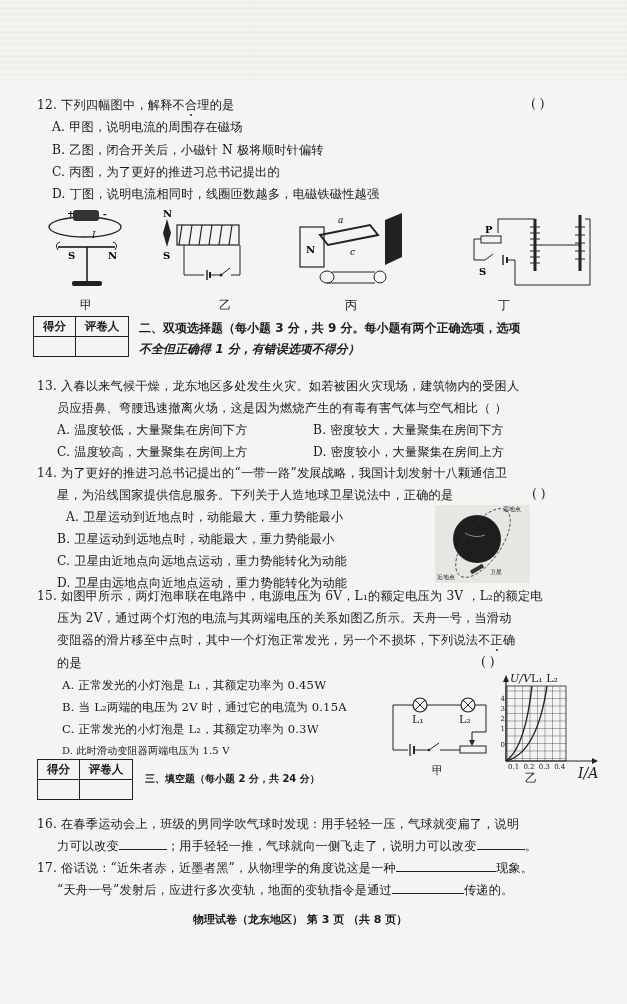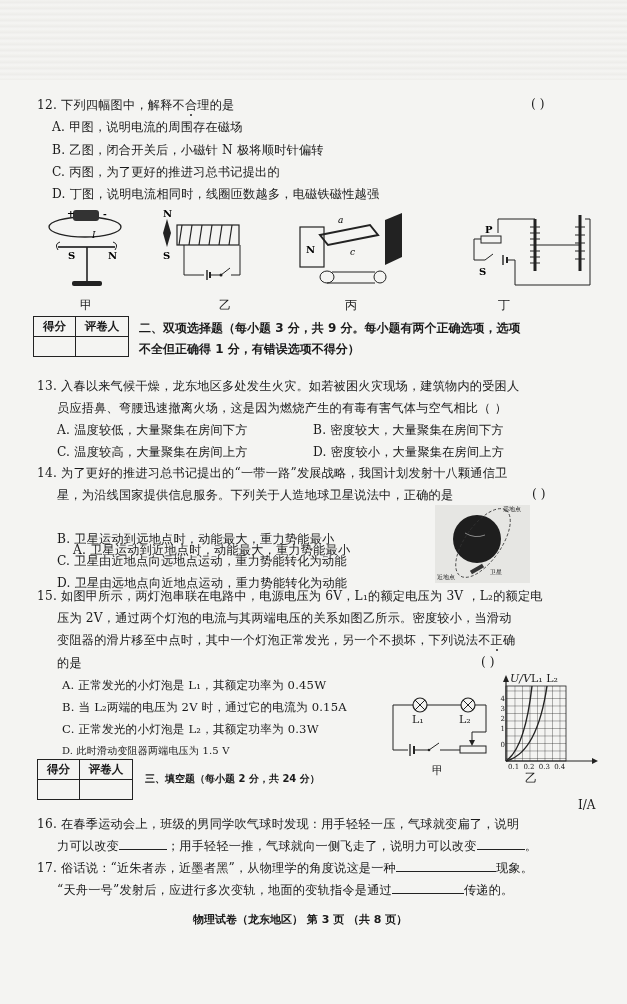--- a/index.html
+++ b/index.html
@@ -125,51 +125,51 @@
         <td style="width:41px;">得分</td>
         <td>评卷人</td>
       </tr>
   <tr>
         <td></td>
         <td></td>
       </tr>
 </tbody>
   </table>
 <div class="abs b" style="left:139px;top:320px;font-size:12px;">二、双项选择题（每小题 3 分，共 9 分。每小题有两个正确选项，选项</div>
-<div class="abs b" style="left:139px;top:341px;font-size:12px;">不全但正确得 1 分，有错误选项不得分）</div>
+<div class="abs b" style="left:139px;top:341px;font-size:12px;font-style:italic;">不全但正确得 1 分，有错误选项不得分）</div>
 
 <div class="abs t" style="left:37px;top:378px;">13. 入春以来气候干燥，龙东地区多处发生火灾。如若被困火灾现场，建筑物内的受困人</div>
 <div class="abs t" style="left:57px;top:400px;">员应捂鼻、弯腰迅速撤离火场，这是因为燃烧产生的有毒有害气体与空气相比（      ）</div>
 <div class="abs t" style="left:57px;top:422px;">A. 温度较低，大量聚集在房间下方</div>
 <div class="abs t" style="left:313px;top:422px;">B. 密度较大，大量聚集在房间下方</div>
 <div class="abs t" style="left:57px;top:444px;">C. 温度较高，大量聚集在房间上方</div>
 <div class="abs t" style="left:313px;top:444px;">D. 密度较小，大量聚集在房间上方</div>
 
 <div class="abs t" style="left:37px;top:465px;">14. 为了更好的推进习总书记提出的“一带一路”发展战略，我国计划发射十八颗通信卫</div>
 <div class="abs t" style="left:57px;top:487px;">星，为沿线国家提供信息服务。下列关于人造地球卫星说法中，正确的是</div>
 <div class="abs paren" style="left:532px;top:487px;">(        )</div>
-<div class="abs t" style="left:73px;top:509px;margin-top:33px;">A. 卫星运动到近地点时，动能最大，重力势能最小</div>
+<div class="abs t" style="left:66px;top:509px;">A. 卫星运动到近地点时，动能最大，重力势能最小</div>
 <div class="abs t" style="left:57px;top:531px;">B. 卫星运动到远地点时，动能最大，重力势能最小</div>
 <div class="abs t" style="left:57px;top:553px;">C. 卫星由近地点向远地点运动，重力势能转化为动能</div>
 <div class="abs t" style="left:57px;top:575px;">D. 卫星由远地点向近地点运动，重力势能转化为动能</div>
 
 <div class="abs" style="left:435px;top:505px;width:95px;height:78px;background:#e6e6e3;">
   <svg width="95" height="78">
     <circle cx="42" cy="34" r="24" fill="#1e1e1e"></circle>
     <path d="M30 28 q10 6 20 2" stroke="#888" fill="none"></path>
     <ellipse cx="48" cy="38" rx="40" ry="18" transform="rotate(-55 48 38)" fill="none" stroke="#333" stroke-width=".8" stroke-dasharray="3 2"></ellipse>
     <rect x="35" y="62" width="14" height="4" transform="rotate(-30 42 64)" fill="#333"></rect>
   </svg>
   <div class="abs" style="left:68px;top:0px;font-size:6px;">远地点</div>
   <div class="abs" style="left:2px;top:68px;font-size:6px;">近地点</div>
   <div class="abs" style="left:55px;top:63px;font-size:6px;">卫星</div>
 </div>
 
 <div class="abs t" style="left:37px;top:588px;">15. 如图甲所示，两灯泡串联在电路中，电源电压为 6V，L₁的额定电压为 3V ，L₂的额定电</div>
-<div class="abs t" style="left:57px;top:610px;">压为 2V，通过两个灯泡的电流与其两端电压的关系如图乙所示。密度较小，当滑动</div>
+<div class="abs t" style="left:57px;top:610px;">压为 2V，通过两个灯泡的电流与其两端电压的关系如图乙所示。天舟一号，当滑动</div>
 <div class="abs t" style="left:57px;top:632px;">
   <span>变阻器的滑片移至中点时，其中一个灯泡正常发光，另一个不损坏，下列说法</span><span class="dot-em">不正确</span>
 </div>
 <div class="abs t" style="left:57px;top:655px;">的是</div>
 <div class="abs paren" style="left:481px;top:655px;">(        )</div>
 <div class="abs t" style="left:62px;top:678px;font-size:11.6px;">A. 正常发光的小灯泡是 L₁，其额定功率为 0.45W</div>
 <div class="abs t" style="left:62px;top:700px;font-size:11.6px;">B. 当 L₂两端的电压为 2V 时，通过它的电流为 0.15A</div>
 <div class="abs t" style="left:62px;top:722px;font-size:11.6px;">C. 正常发光的小灯泡是 L₂，其额定功率为 0.3W</div>
 <div class="abs t" style="left:62px;top:744px;font-size:10px;">D. 此时滑动变阻器两端电压为 1.5 V</div>
 
@@ -221,21 +221,21 @@
   <div>2</div>
   <div>1</div>
   <div style="margin-top:6px;">0</div>
 </div>
 <div class="abs" style="left:508px;top:763px;font-size:7px;word-spacing:2px;">
   <span>0.1</span>
   <span>0.2</span>
   <span>0.3</span>
   <span>0.4</span>
 </div>
-<div class="abs" style="left:578px;top:765px;font-size:12px;margin-top:33px;">I/A</div>
+<div class="abs" style="left:578px;top:765px;font-size:14px;font-style:italic;">I/A</div>
 <div class="abs" style="left:525px;top:770px;font-size:12px;">乙</div>
 
 <table class="score-table" style="left:37px;top:759px;width:96px;">
   <tbody>
       <tr>
         <td style="width:41px;">得分</td>
         <td>评卷人</td>
       </tr>
   <tr>
         <td></td>

